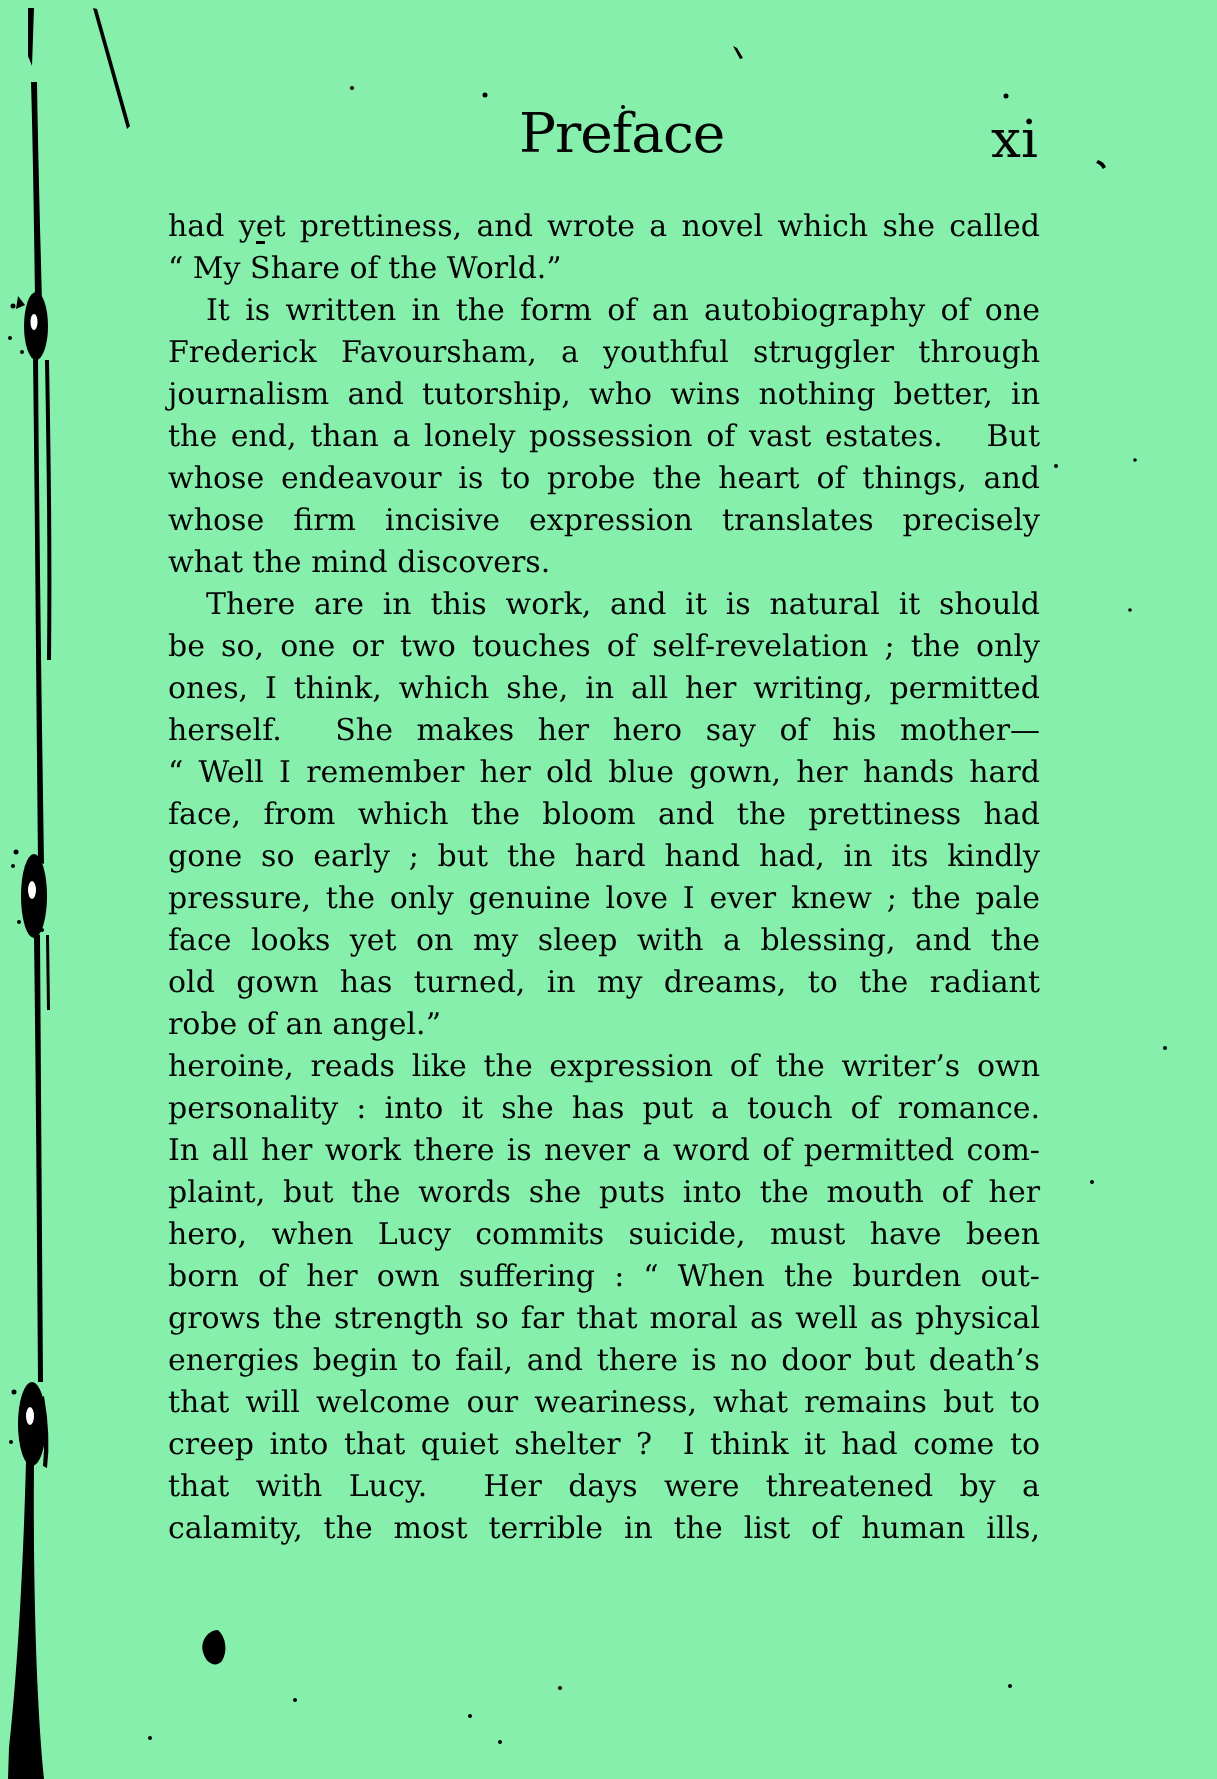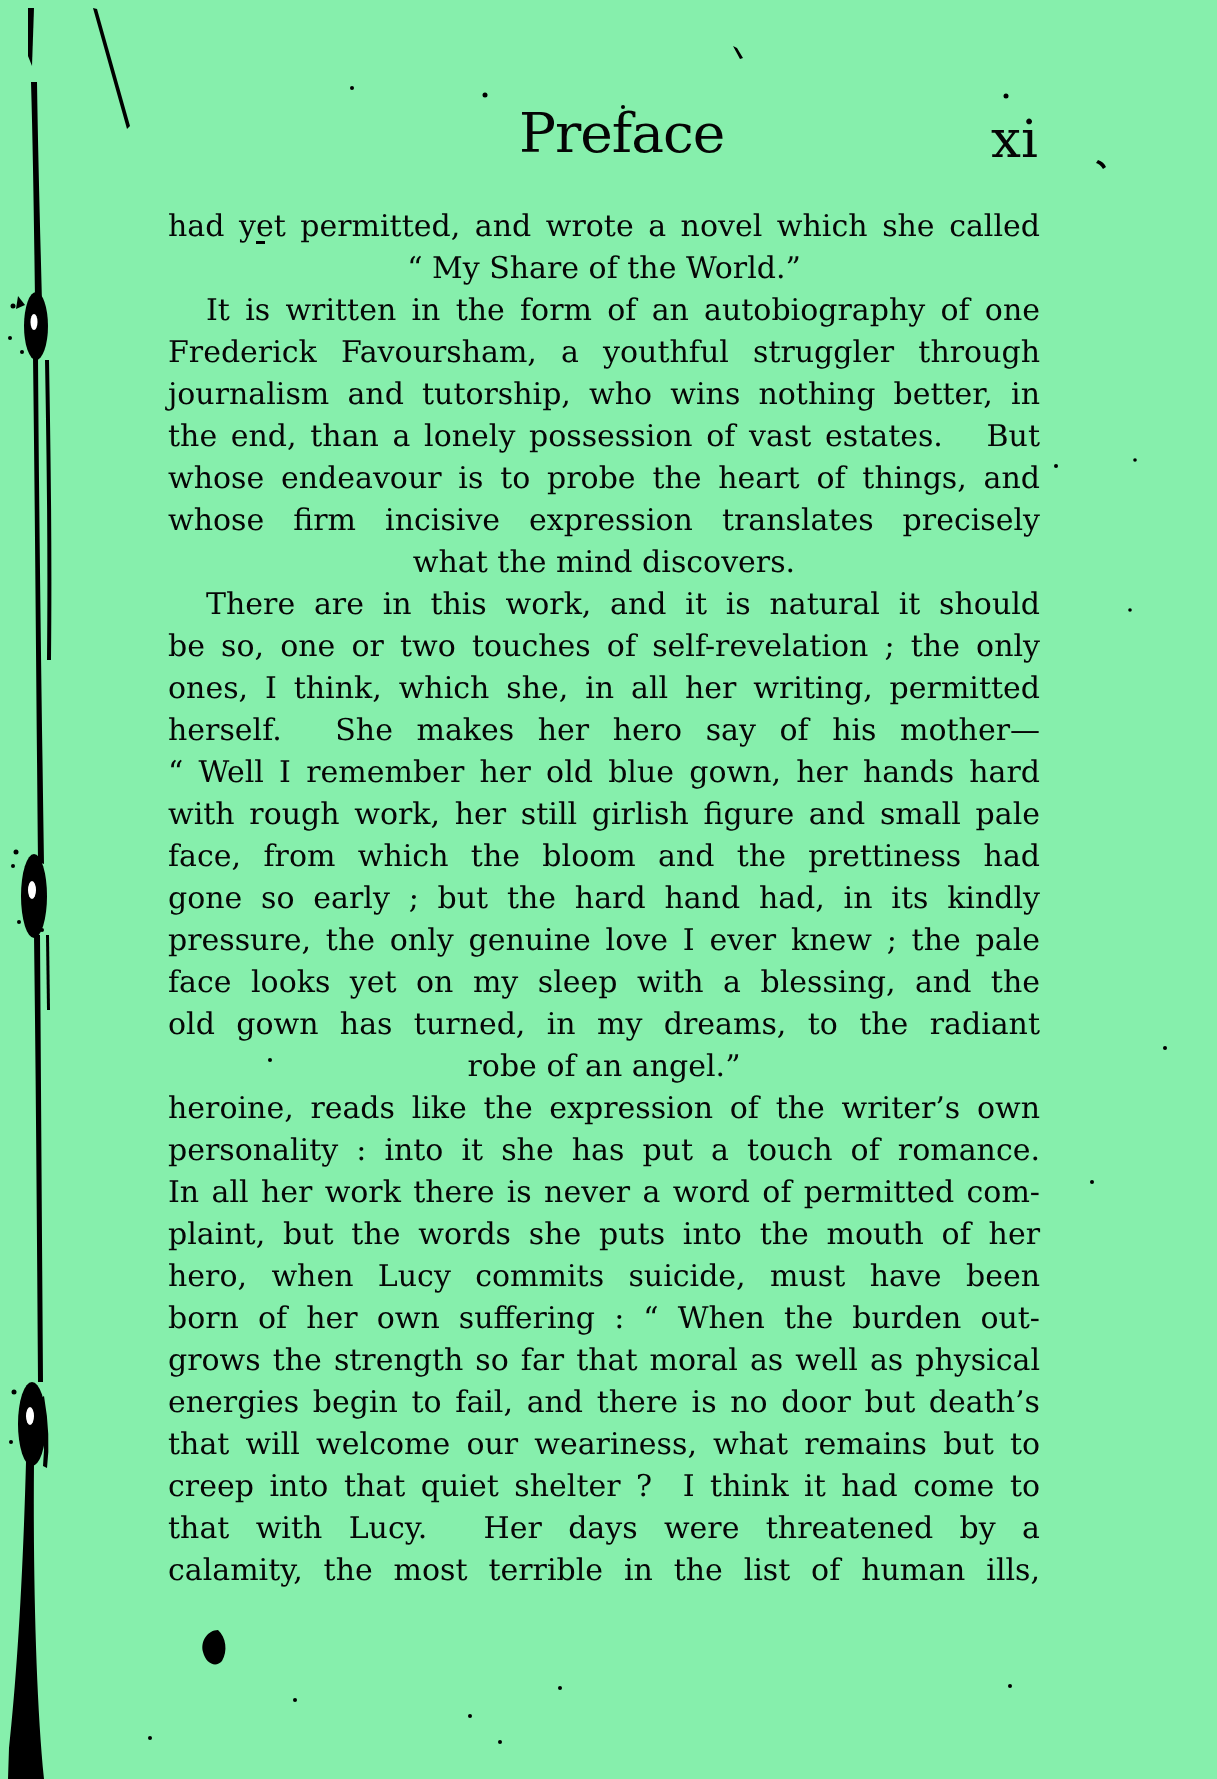--- a/index.html
+++ b/index.html
@@ -16,50 +16,48 @@
   .page-num{
     position:absolute;left:991px;top:112px;
     font-size:53px;line-height:1;color:#050505;text-align:right;
   }
   #text-block{
     position:absolute;left:168px;top:206px;width:872px;color:#060606;
   }
   .line{
     font-size:30px;height:42px;line-height:42px;
     text-rendering:geometricPrecision;
-    text-align:center;
   }
   .line.j{text-align:justify;text-align-last:justify}
   .line.ind{text-indent:38px}
   #artifacts{position:absolute;left:0;top:0;z-index:5;pointer-events:none}
 </style>
 </head>
 <body>
 
 <div class="page">
 
   <div class="header-title">Preface</div>
   <div class="page-num">xi</div>
 
   <div id="text-block">
-      <div class="line j">had yet permitted, and wrote a novel which she called</div>
+      <div class="line j">had yet prettiness, and wrote a novel which she called</div>
       <div class="line">“ My Share of the World.”</div>
       <div class="line j ind">It is written in the form of an autobiography of one</div>
       <div class="line j">Frederick Favoursham, a youthful struggler through</div>
       <div class="line j">journalism and tutorship, who wins nothing better, in</div>
       <div class="line j">the end, than a lonely possession of vast estates.  But</div>
       <div class="line j">whose endeavour is to probe the heart of things, and</div>
       <div class="line j">whose firm incisive expression translates precisely</div>
       <div class="line">what the mind discovers.</div>
       <div class="line j ind">There are in this work, and it is natural it should</div>
       <div class="line j">be so, one or two touches of self-revelation ; the only</div>
       <div class="line j">ones, I think, which she, in all her writing, permitted</div>
       <div class="line j">herself.  She makes her hero say of his mother—</div>
       <div class="line j">“ Well I remember her old blue gown, her hands hard</div>
-      <div class="line j">with rough work, her still girlish figure and small pale</div>
       <div class="line j">face, from which the bloom and the prettiness had</div>
       <div class="line j">gone so early ; but the hard hand had, in its kindly</div>
       <div class="line j">pressure, the only genuine love I ever knew ; the pale</div>
       <div class="line j">face looks yet on my sleep with a blessing, and the</div>
       <div class="line j">old gown has turned, in my dreams, to the radiant</div>
       <div class="line">robe of an angel.”</div>
       <div class="line j">heroine, reads like the expression of the writer’s own</div>
       <div class="line j">personality : into it she has put a touch of romance.</div>
       <div class="line j">In all her work there is never a word of permitted com-</div>
       <div class="line j">plaint, but the words she puts into the mouth of her</div>

